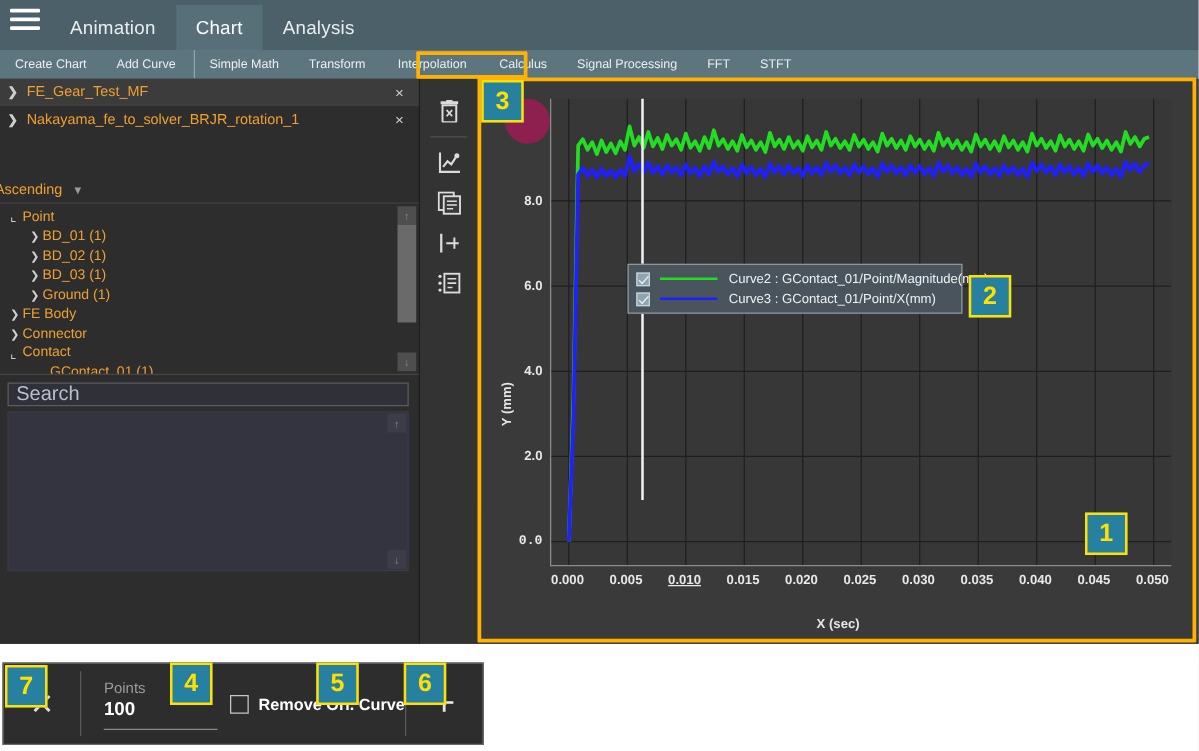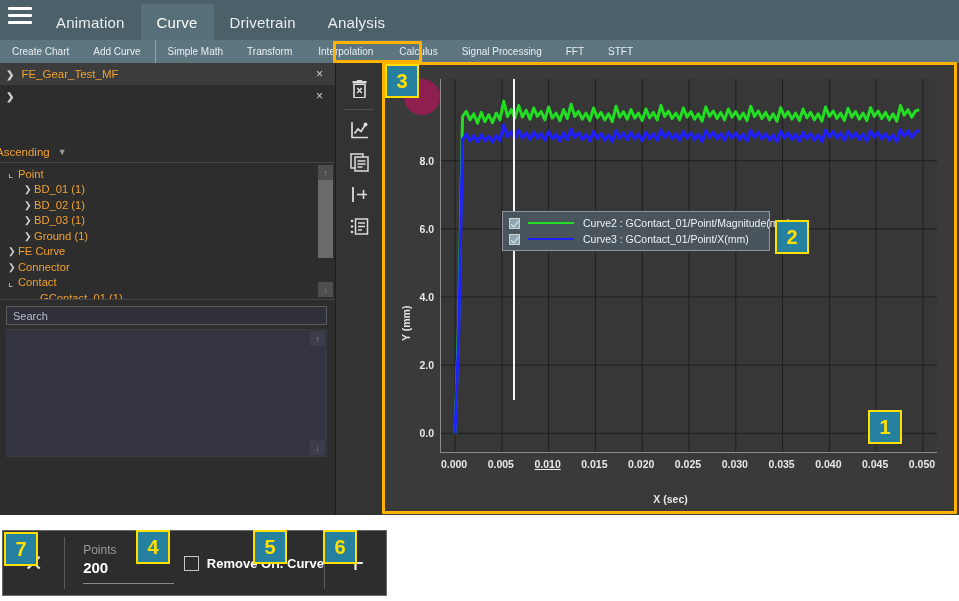--- a/index.html
+++ b/index.html
@@ -103,21 +103,21 @@
     width:15px; height:15px; background:#4e4e4e; color:#8a8a8a;
     font-size:9px; display:flex; align-items:center; justify-content:center;
   }
   .sb-thumb { position:absolute; left:0; width:15px; background:#6a6a6a; }
 
   .searchbox {
     margin:6px 8px 0 6px; height:19px; background:#2f3038;
     border:1px solid #5a5a62; display:flex; align-items:center;
     padding-left:6px;
   }
-  .searchbox span { color:#b9bfd0; font-size:11px; }
+  .searchbox span { color:#b9bfd0; font-size:16px; }
   .lowerlist {
     position:relative; margin:4px 8px 0 6px; height:128px;
     background:#333440; border:1px solid #3a3a44;
   }
 
   
   .vtool {
     position:absolute; left:336px; top:0; width:46px; height:452px;
     background:#333333;
   }
@@ -216,24 +216,21 @@
   <div class="menubar">
     <div class="hamburger">
       <span></span>
         <span></span>
         <span></span>
     </div>
     <div class="menu-item">
       <span>Animation</span>
     </div>
     <div class="menu-item active">
-      <span>Curve</span>
-    </div>
-    <div class="menu-item">
-      <span>Drivetrain</span>
+      <span>Chart</span>
     </div>
     <div class="menu-item">
       <span>Analysis</span>
     </div>
   </div>
 
   <div class="subbar">
     <div class="subtab">
       <span>Create Chart</span>
     </div>
@@ -268,20 +265,21 @@
     <div class="sidebar">
 
       <div class="doc-area">
         <div class="doc-row sel">
           <span class="chev">❯</span>
           <span>FE_Gear_Test_MF</span>
           <span class="xbtn">×</span>
         </div>
         <div class="doc-row">
           <span class="chev">❯</span>
+          <span>Nakayama_fe_to_solver_BRJR_rotation_1</span>
           <span class="xbtn">×</span>
         </div>
       </div>
 
       <div class="sortrow">
         <span class="lbl">Ascending</span>
         <span class="caret">▼</span>
       </div>
 
       <div class="tree">
@@ -300,21 +298,21 @@
         <div class="tnode lvl1">
           <span class="tchev">❯</span>
           <span>BD_03 (1)</span>
         </div>
         <div class="tnode lvl1">
           <span class="tchev">❯</span>
           <span>Ground (1)</span>
         </div>
         <div class="tnode lvl0">
           <span class="tchev">❯</span>
-          <span>FE Curve</span>
+          <span>FE Body</span>
         </div>
         <div class="tnode lvl0">
           <span class="tchev">❯</span>
           <span>Connector</span>
         </div>
         <div class="tnode lvl0">
           <span class="tminus">⌞</span>
           <span>Contact</span>
         </div>
         <div class="tnode lvl2">
@@ -407,21 +405,21 @@
               <line y1="218.00913242009136" y2="218.00913242009136" x1="0" x2="496" stroke="#1f1f1f" stroke-width="1"></line>
               <line y1="149.8812785388128" y2="149.8812785388128" x1="0" x2="496" stroke="#1f1f1f" stroke-width="1"></line>
               <line y1="81.75342465753425" y2="81.75342465753425" x1="0" x2="496" stroke="#1f1f1f" stroke-width="1"></line>
               <path d="M14.04 354.26 L17.78 238.45 L21.52 37.47 L25.27 32.36 L29.01 40.88 L32.75 34.75 L36.50 44.28 L40.24 33.38 L43.98 42.58 L47.73 35.77 L51.47 43.60 L55.22 34.06 L58.96 40.88 L62.70 22.14 L66.45 37.47 L70.19 30.66 L73.93 39.17 L77.68 26.57 L81.42 38.15 L85.16 31.34 L88.91 40.20 L92.65 28.95 L96.39 37.47 L100.14 32.36 L103.88 40.88 L107.62 27.93 L111.37 39.17 L115.11 34.06 L118.85 41.56 L122.60 30.66 L126.34 39.51 L130.08 25.21 L133.83 37.47 L137.57 32.36 L141.31 40.20 L145.06 34.06 L148.80 41.56 L152.54 28.95 L156.29 38.83 L160.03 33.38 L163.77 40.88 L167.52 34.75 L171.26 42.58 L175.00 27.25 L178.75 38.15 L182.49 32.70 L186.23 40.20 L189.98 30.66 L193.72 39.17 L197.46 34.06 L201.21 41.56 L204.95 29.98 L208.69 38.83 L212.44 33.38 L216.18 40.88 L219.92 26.57 L223.67 37.47 L227.41 32.02 L231.15 39.51 L234.90 34.06 L238.64 40.88 L242.38 28.95 L246.13 38.15 L249.87 32.70 L253.62 40.20 L257.36 34.75 L261.10 42.24 L264.85 27.93 L268.59 37.47 L272.33 32.02 L276.08 39.51 L279.82 33.38 L283.56 40.88 L287.31 29.98 L291.05 38.15 L294.79 32.70 L298.54 40.20 L302.28 34.06 L306.02 41.56 L309.77 27.25 L313.51 37.47 L317.25 32.02 L321.00 39.51 L324.74 33.38 L328.48 40.88 L332.23 34.75 L335.97 42.24 L339.71 28.61 L343.46 38.15 L347.20 32.70 L350.94 40.20 L354.69 34.06 L358.43 41.56 L362.17 29.98 L365.92 38.83 L369.66 33.38 L373.40 40.88 L377.15 34.75 L380.89 42.24 L384.63 27.93 L388.38 37.47 L392.12 32.02 L395.86 39.51 L399.61 34.06 L403.35 41.56 L407.09 29.29 L410.84 38.15 L414.58 32.70 L418.32 40.20 L422.07 34.06 L425.81 41.56 L429.55 28.61 L433.30 37.47 L437.04 32.02 L440.78 39.51 L444.53 33.38 L448.27 40.88 L452.02 34.75 L455.76 42.24 L459.50 26.57 L463.25 36.11 L466.99 30.66 L470.73 38.15 L474.48 32.02 L478.22 30.66 L481.96 NaN " fill="none" stroke="#22dd22" stroke-width="3" stroke-linejoin="round"></path>
               <path d="M14.04 354.26 L17.78 252.07 L21.52 60.63 L25.27 55.18 L29.01 62.00 L32.75 56.55 L36.50 63.02 L40.24 55.86 L43.98 62.00 L47.73 57.23 L51.47 63.02 L55.22 56.55 L58.96 62.00 L62.70 45.99 L66.45 57.91 L70.19 52.46 L73.93 59.61 L77.68 51.10 L81.42 59.27 L85.16 53.82 L88.91 60.63 L92.65 53.14 L96.39 59.27 L100.14 54.50 L103.88 61.32 L107.62 52.46 L111.37 59.95 L115.11 55.18 L118.85 62.00 L122.60 53.82 L126.34 60.63 L130.08 50.41 L133.83 58.59 L137.57 53.82 L141.31 60.63 L145.06 55.18 L148.80 62.00 L152.54 52.46 L156.29 59.95 L160.03 54.50 L163.77 61.32 L167.52 55.86 L171.26 62.68 L175.00 51.78 L178.75 59.27 L182.49 53.82 L186.23 60.63 L189.98 53.14 L193.72 59.95 L197.46 55.18 L201.21 62.00 L204.95 53.14 L208.69 59.95 L212.44 54.50 L216.18 61.32 L219.92 51.10 L223.67 58.59 L227.41 53.14 L231.15 59.95 L234.90 54.50 L238.64 61.32 L242.38 52.46 L246.13 59.27 L249.87 53.82 L253.62 60.63 L257.36 55.18 L261.10 62.68 L264.85 51.78 L268.59 58.59 L272.33 53.14 L276.08 59.95 L279.82 54.50 L283.56 61.32 L287.31 53.14 L291.05 59.27 L294.79 53.82 L298.54 60.63 L302.28 55.18 L306.02 62.00 L309.77 51.10 L313.51 58.59 L317.25 53.14 L321.00 59.95 L324.74 54.50 L328.48 61.32 L332.23 55.86 L335.97 62.68 L339.71 51.78 L343.46 59.27 L347.20 53.82 L350.94 60.63 L354.69 55.18 L358.43 62.00 L362.17 53.14 L365.92 59.95 L369.66 54.50 L373.40 61.32 L377.15 55.86 L380.89 62.68 L384.63 51.10 L388.38 57.91 L392.12 52.46 L395.86 59.27 L399.61 53.82 L403.35 61.32 L407.09 52.46 L410.84 59.27 L414.58 53.82 L418.32 60.63 L422.07 55.18 L425.81 62.00 L429.55 51.78 L433.30 58.59 L437.04 53.14 L440.78 59.95 L444.53 54.50 L448.27 61.32 L452.02 55.86 L455.76 62.68 L459.50 50.41 L463.25 57.23 L466.99 51.78 L470.73 58.59 L474.48 53.14 L478.22 51.78 L481.96 NaN " fill="none" stroke="#1f1fff" stroke-width="3" stroke-linejoin="round"></path>
             </svg>
           <div class="cursor-line" id="cursorline" style="left: 72.0604px; top: 0px; height: 320.78px;"></div>
         </div>
 
         <div id="yticks">
-            <div class="ytick" style="right: 525px; top: 370.265px;">0.0</div>
+            <div class="ytick" style="right: 525px; top: 370.265px; font-family: Liberation Mono, monospace;">0.0</div>
             <div class="ytick" style="right: 525px; top: 302.137px;">2.0</div>
             <div class="ytick" style="right: 525px; top: 234.009px;">4.0</div>
             <div class="ytick" style="right: 525px; top: 165.881px;">6.0</div>
             <div class="ytick" style="right: 525px; top: 97.7534px;">8.0</div>
           </div>
         <div id="xticks">
             <div class="xtick" style="left: 72.0377px; top: 395px;">0.000</div>
             <div class="xtick" style="left: 118.83px; top: 395px;">0.005</div>
             <div class="xtick" style="left: 165.623px; top: 395px; text-decoration: underline;">0.010</div>
             <div class="xtick" style="left: 212.415px; top: 395px;">0.015</div>
@@ -450,21 +448,21 @@
     </div>
   </div>
 
   <div class="bottombar">
     <div class="bb-close">
       <span>✕</span>
     </div>
     <div class="bb-sep"></div>
     <div class="bb-points">
       <div class="cap">Points</div>
-      <div class="val">200</div>
+      <div class="val">100</div>
     </div>
     <div class="bb-check">
       <span class="bb-box"></span>
       <span class="lbl">Remove Ori. Curve</span>
     </div>
     <div class="bb-sep2"></div>
     <div class="bb-plus">
       <span>+</span>
     </div>
   </div>

